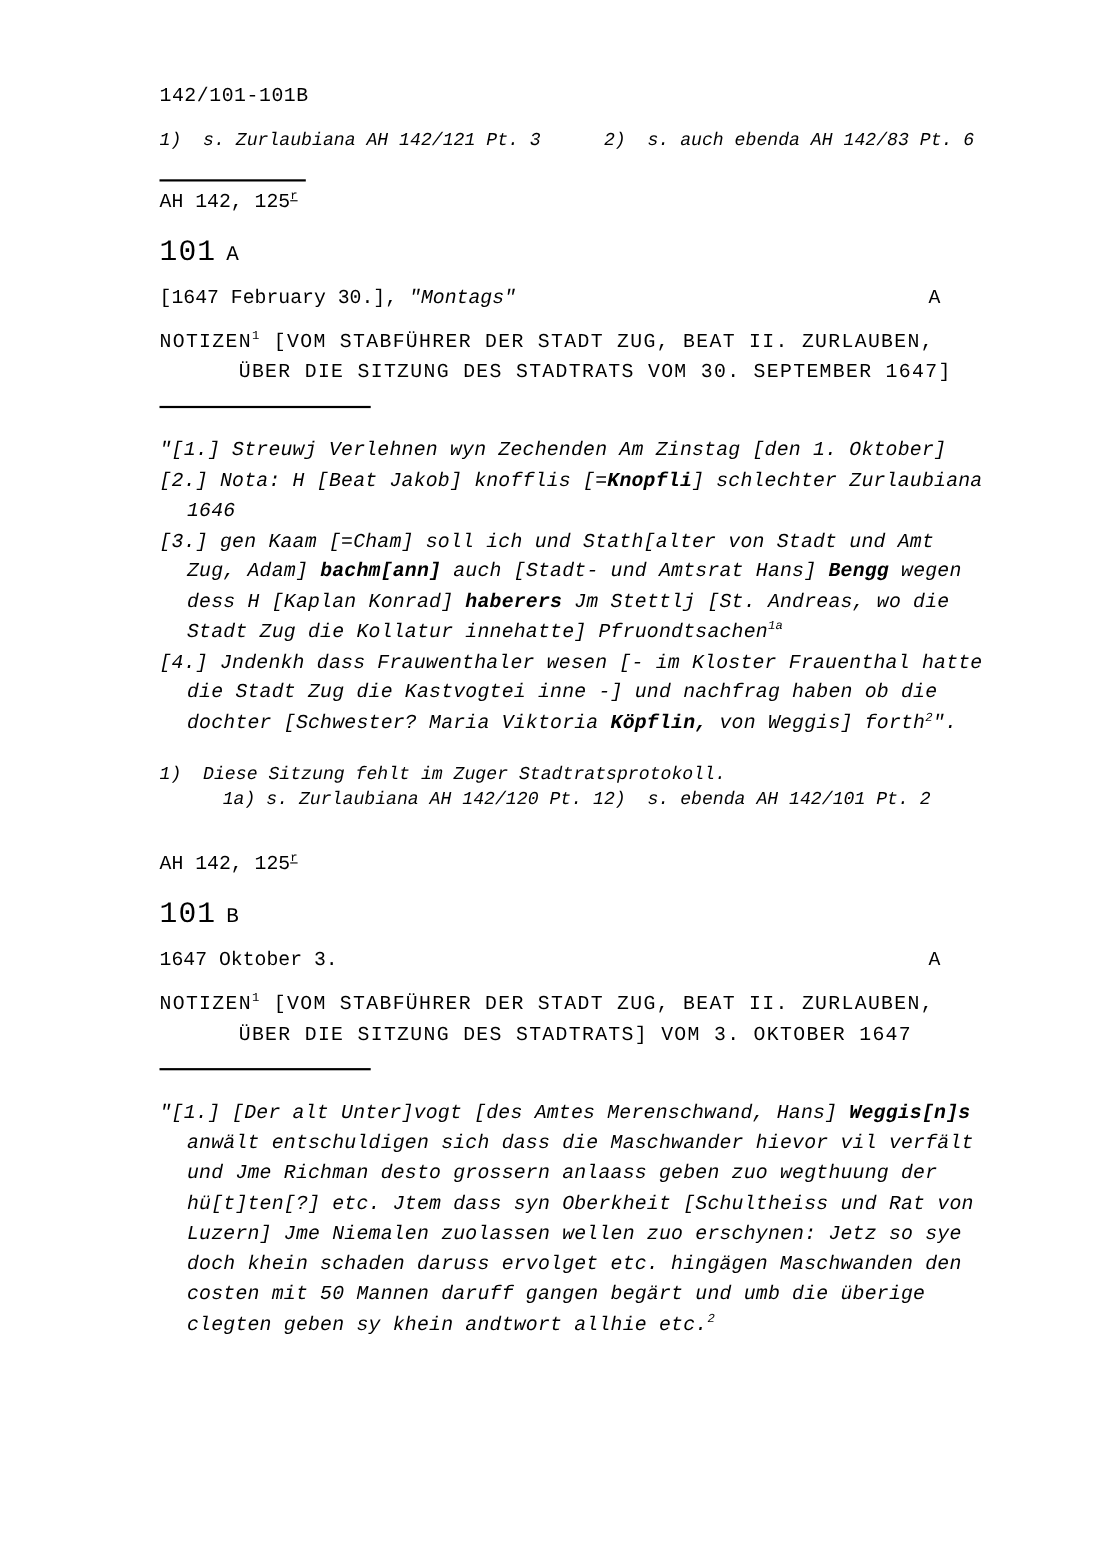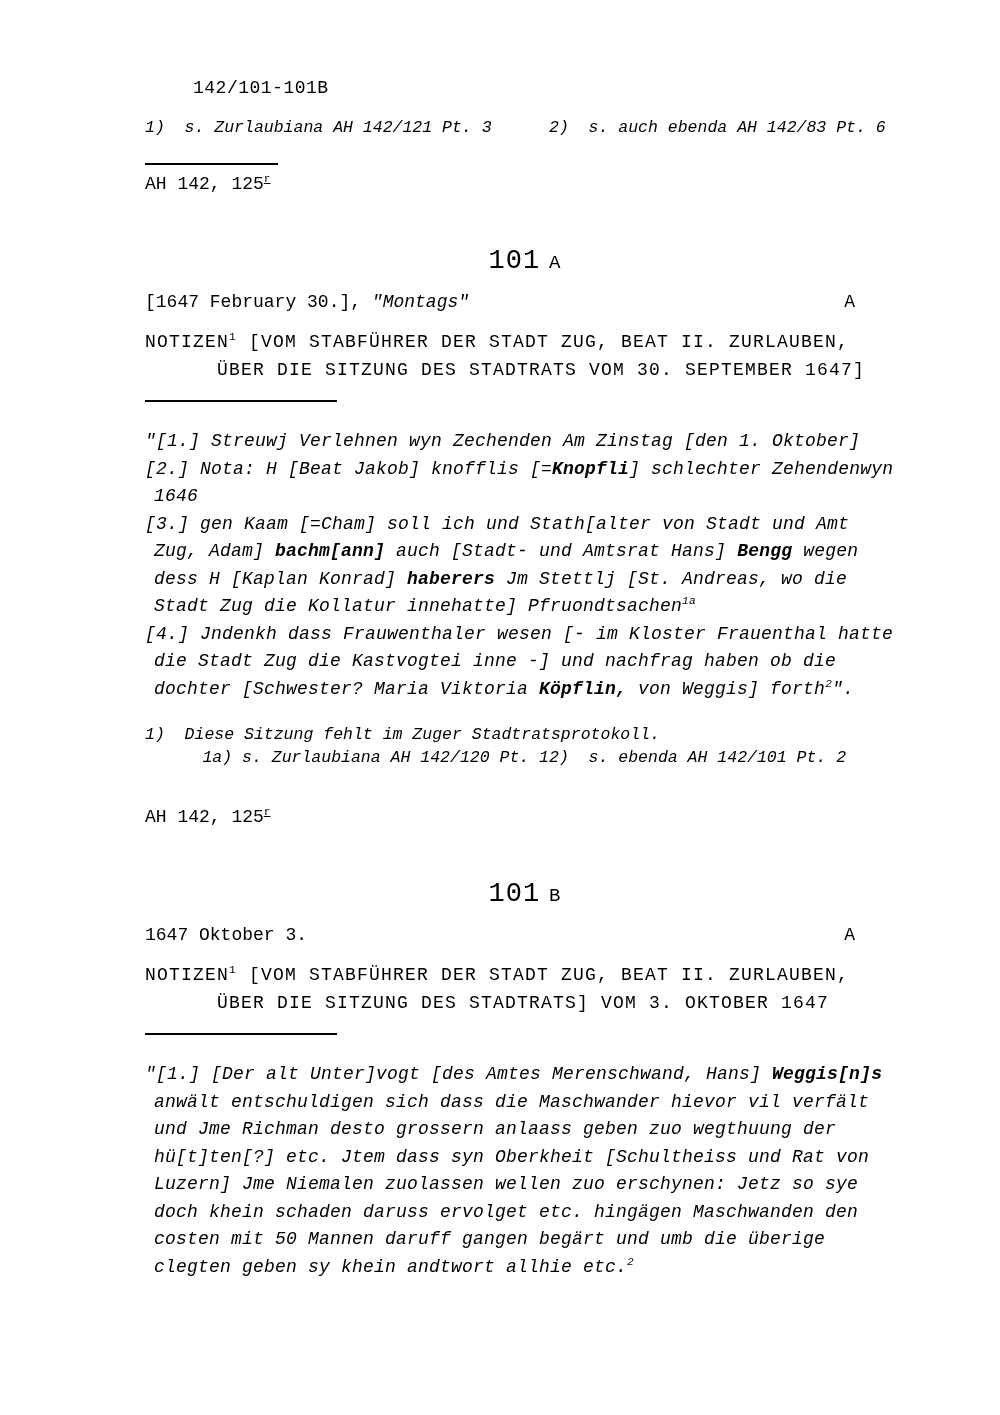--- a/index.html
+++ b/index.html
@@ -9,21 +9,21 @@
     height: 1415px;
     overflow: hidden;
     color: #000000;
     font-family: "Liberation Mono", "DejaVu Sans Mono", monospace;
     position: relative;
   }
   .page { padding: 78px 95px 0 145px; }
 
   [data-bind] { white-space: pre-wrap; }
 
-  .page-header { font-size: 18px; letter-spacing: 0.5px; margin-left: 48px; }
+  .page-header { font-size: 18px; letter-spacing: 0.5px; }
 
   .top-footnotes {
     display: flex;
     margin-top: 20px;
     font-style: italic;
     font-size: 16.5px;
   }
   .fn-col1 { flex: 0 0 404px; width: 404px; display: inline-block; }
 
   hr.rule {
@@ -35,22 +35,22 @@
   }
   hr.title-rule { width: 192px; margin-top: 16px; }
 
   .archive-ref { margin-top: 9px; font-size: 18px; }
   .doc-section:not(:first-child) > .archive-ref { margin-top: 38px; }
 
   sup { font-size: 0.62em; line-height: 0; }
   sup.u { text-decoration: underline; }
 
   .doc-heading {
-    text-align: center;
-    margin-top: 52px;
+    text-align: left;
+    margin-top: 21px;
     font-size: 27px;
     letter-spacing: 1px;
   }
   .doc-heading .letter { font-size: 19px; margin-left: 9px; }
 
   .dateline {
     display: flex;
     justify-content: space-between;
     margin-top: 16px;
     font-size: 18px;
@@ -66,21 +66,21 @@
   }
   .title-line2 { margin-left: 72px; }
 
   .body-block {
     margin-top: 26px;
     font-style: italic;
     font-size: 18px;
     letter-spacing: 0.2px;
     line-height: 27.5px;
   }
-  .body-line.indent { margin-left: 9px; }
+  .body-line.indent { margin-left: 25px; }
   .body-line .bold { font-weight: bold; }
 
   .footnotes {
     margin-top: 20px;
     font-style: italic;
     font-size: 16.5px;
     line-height: 23px;
     text-align: right;
   }
   .fn-row { display: flex; }
@@ -107,21 +107,21 @@
           <span class="dl-left"><span data-bind="documents.0.dateline.segments.0.t">[1647 February 30.], </span><span class="ital" data-bind="documents.0.dateline.segments.1.t">"Montags"</span></span>
           <span class="siglum" data-bind="documents.0.dateline.right">A</span>
         </div>
         <div class="title-block">
           <div class="title-line"><span data-bind="documents.0.title.line1.pre">NOTIZEN</span><sup data-bind="documents.0.title.line1.sup">1</sup><span data-bind="documents.0.title.line1.post"> [VOM STABFÜHRER DER STADT ZUG, BEAT II. ZURLAUBEN,</span></div>
           <div class="title-line title-line2" data-bind="documents.0.title.line2">ÜBER DIE SITZUNG DES STADTRATS VOM 30. SEPTEMBER 1647]</div>
         </div>
         <hr class="rule title-rule">
         <div class="body-block">
           <div class="body-line"><span data-bind="documents.0.body.0.segments.0.t">"[1.] Streuwj Verlehnen wyn Zechenden Am Zinstag [den 1. Oktober]</span></div>
-          <div class="body-line"><span data-bind="documents.0.body.1.segments.0.t">[2.] Nota: H [Beat Jakob] knofflis [=</span><span class="bold" data-bind="documents.0.body.1.segments.1.t">Knopfli</span><span data-bind="documents.0.body.1.segments.2.t">] schlechter Zehendenwyn</span></div>
+          <div class="body-line"><span data-bind="documents.0.body.1.segments.0.t">[2.] Nota: H [Beat Jakob] knofflis [=</span><span class="bold" data-bind="documents.0.body.1.segments.1.t">Knopfli</span><span data-bind="documents.0.body.1.segments.2.t">] schlechter Zurlaubiana</span></div>
           <div class="body-line indent"><span data-bind="documents.0.body.2.segments.0.t">1646</span></div>
           <div class="body-line"><span data-bind="documents.0.body.3.segments.0.t">[3.] gen Kaam [=Cham] soll ich und Stath[alter von Stadt und Amt</span></div>
           <div class="body-line indent"><span data-bind="documents.0.body.4.segments.0.t">Zug, Adam] </span><span class="bold" data-bind="documents.0.body.4.segments.1.t">bachm[ann]</span><span data-bind="documents.0.body.4.segments.2.t"> auch [Stadt- und Amtsrat Hans] </span><span class="bold" data-bind="documents.0.body.4.segments.3.t">Bengg</span><span data-bind="documents.0.body.4.segments.4.t"> wegen</span></div>
           <div class="body-line indent"><span data-bind="documents.0.body.5.segments.0.t">dess H [Kaplan Konrad] </span><span class="bold" data-bind="documents.0.body.5.segments.1.t">haberers</span><span data-bind="documents.0.body.5.segments.2.t"> Jm Stettlj [St. Andreas, wo die</span></div>
           <div class="body-line indent"><span data-bind="documents.0.body.6.segments.0.t">Stadt Zug die Kollatur innehatte] Pfruondtsachen</span><sup data-bind="documents.0.body.6.segments.1.t">1a</sup></div>
           <div class="body-line"><span data-bind="documents.0.body.7.segments.0.t">[4.] Jndenkh dass Frauwenthaler wesen [- im Kloster Frauenthal hatte</span></div>
           <div class="body-line indent"><span data-bind="documents.0.body.8.segments.0.t">die Stadt Zug die Kastvogtei inne -] und nachfrag haben ob die</span></div>
           <div class="body-line indent"><span data-bind="documents.0.body.9.segments.0.t">dochter [Schwester? Maria Viktoria </span><span class="bold" data-bind="documents.0.body.9.segments.1.t">Köpflin,</span><span data-bind="documents.0.body.9.segments.2.t"> von Weggis] forth</span><sup data-bind="documents.0.body.9.segments.3.t">2</sup><span data-bind="documents.0.body.9.segments.4.t">".</span></div>
         </div>
         <div class="footnotes">

